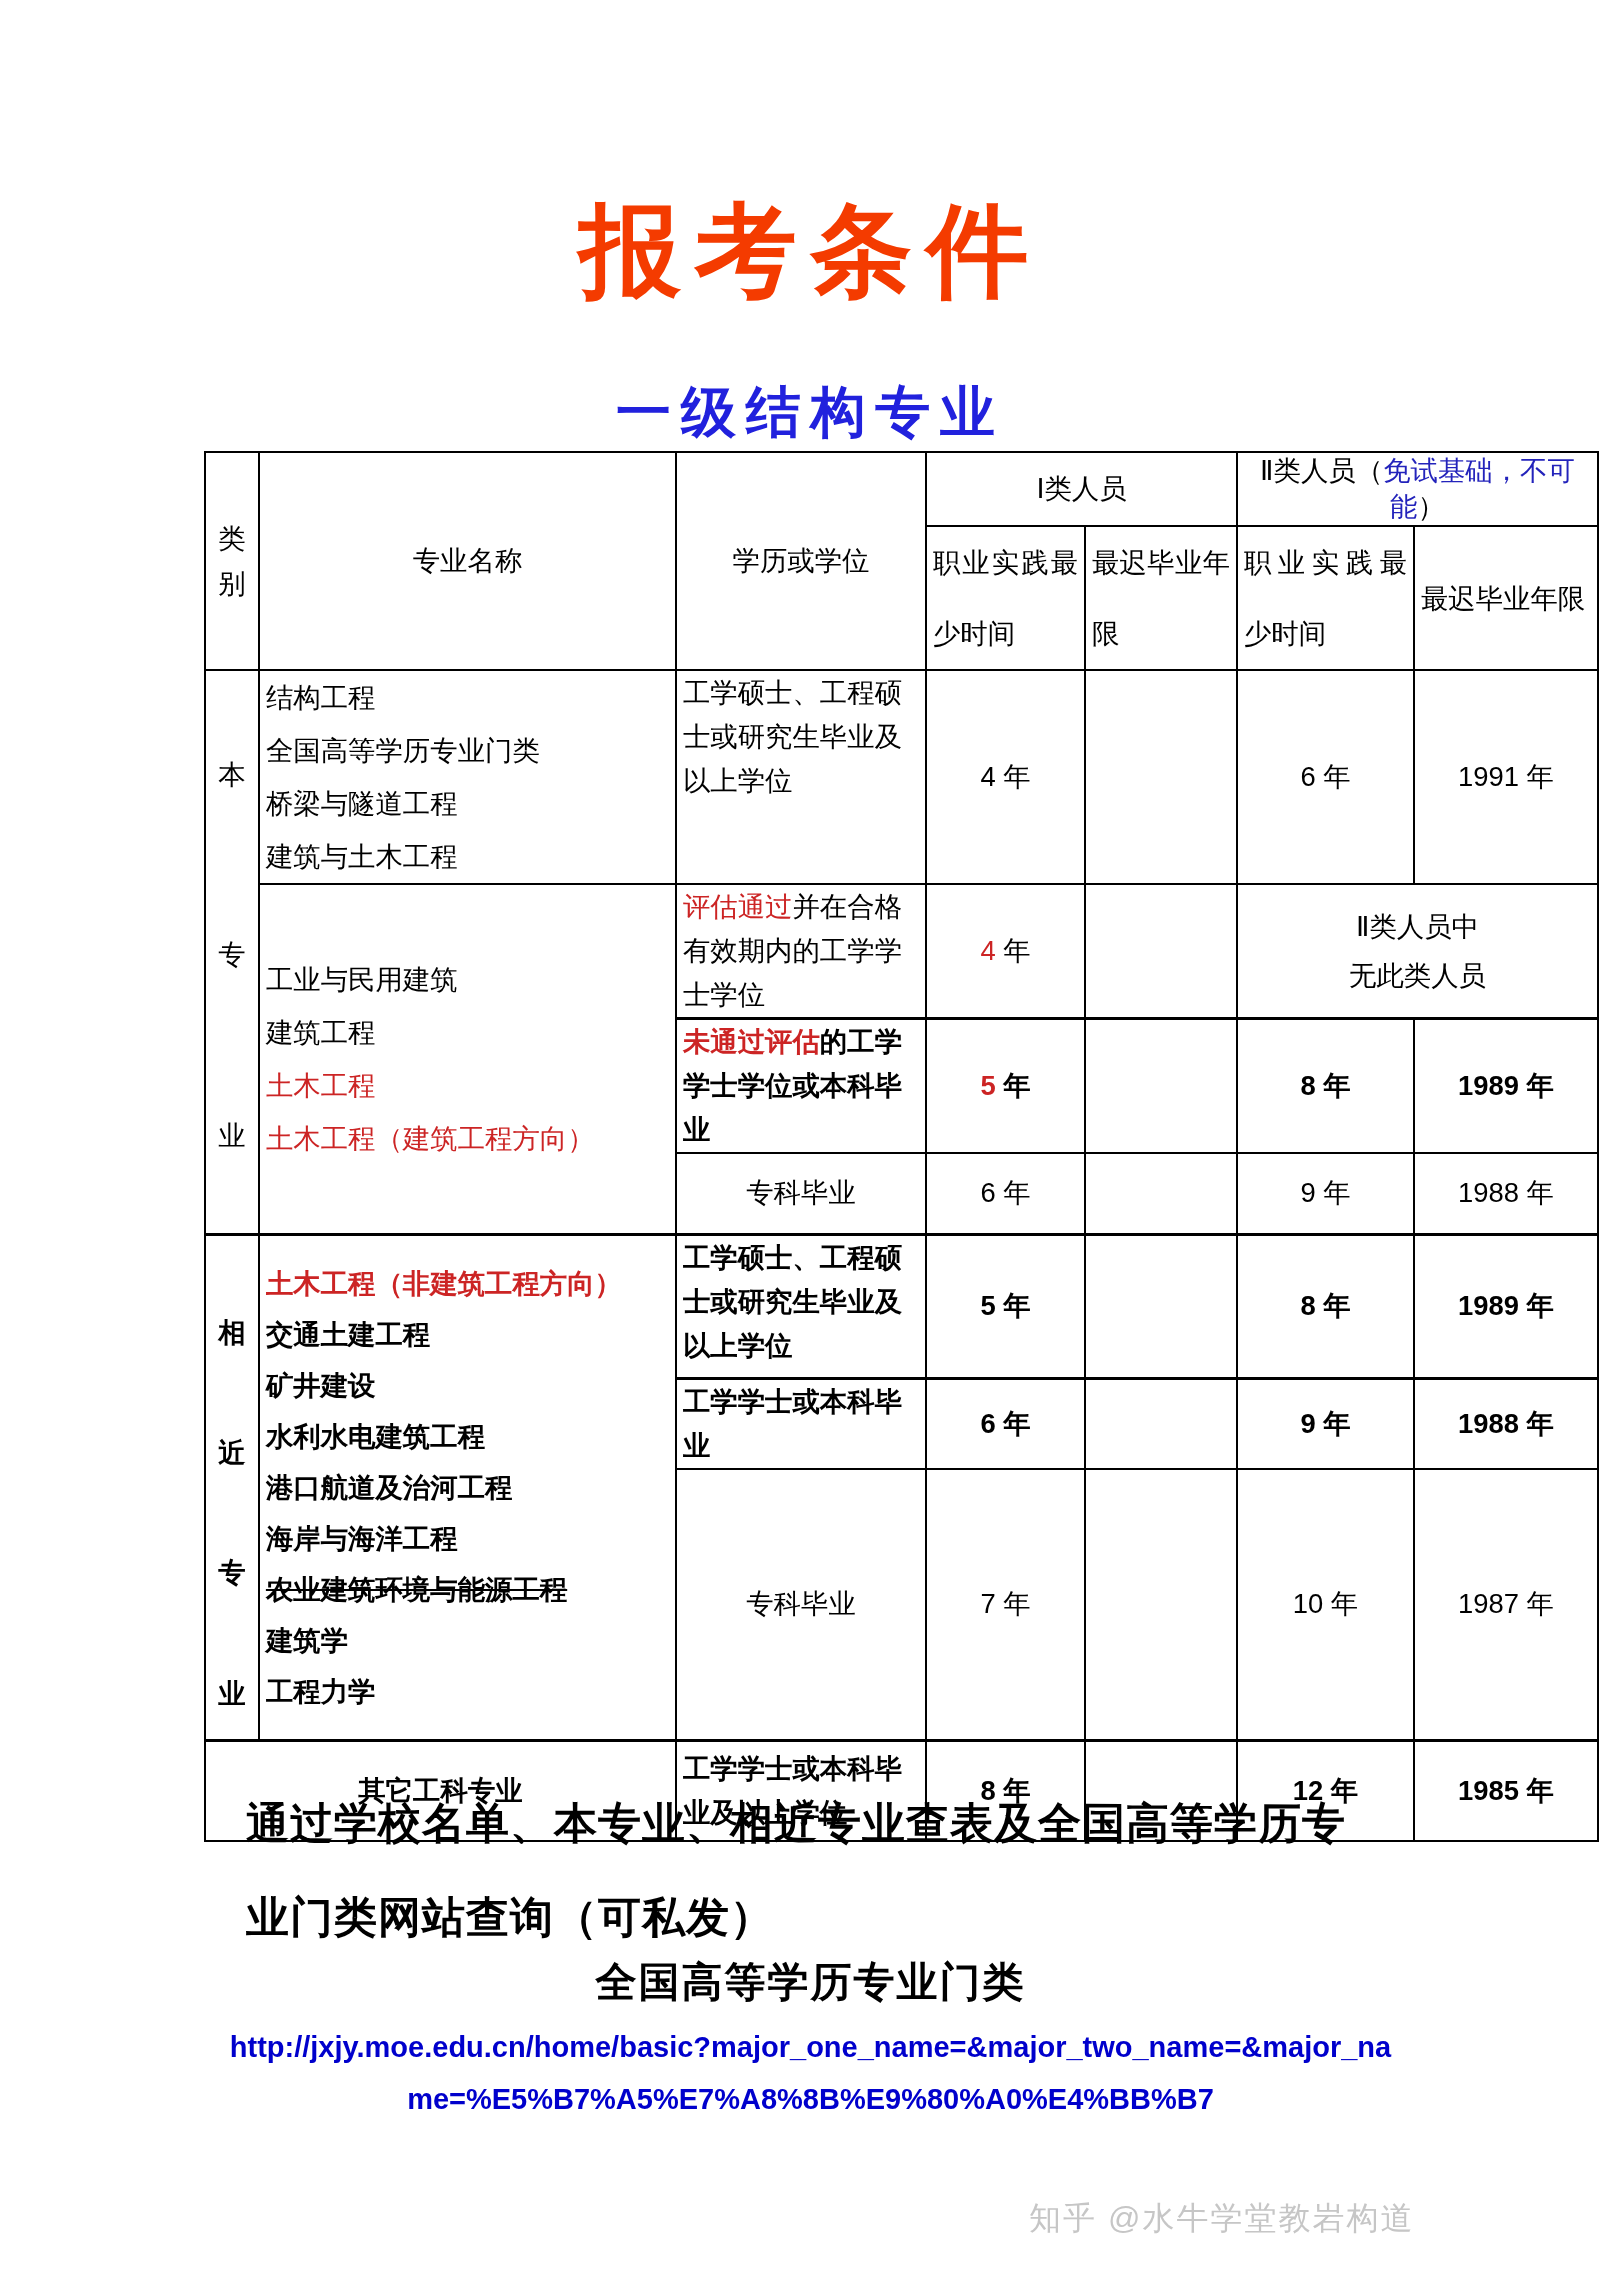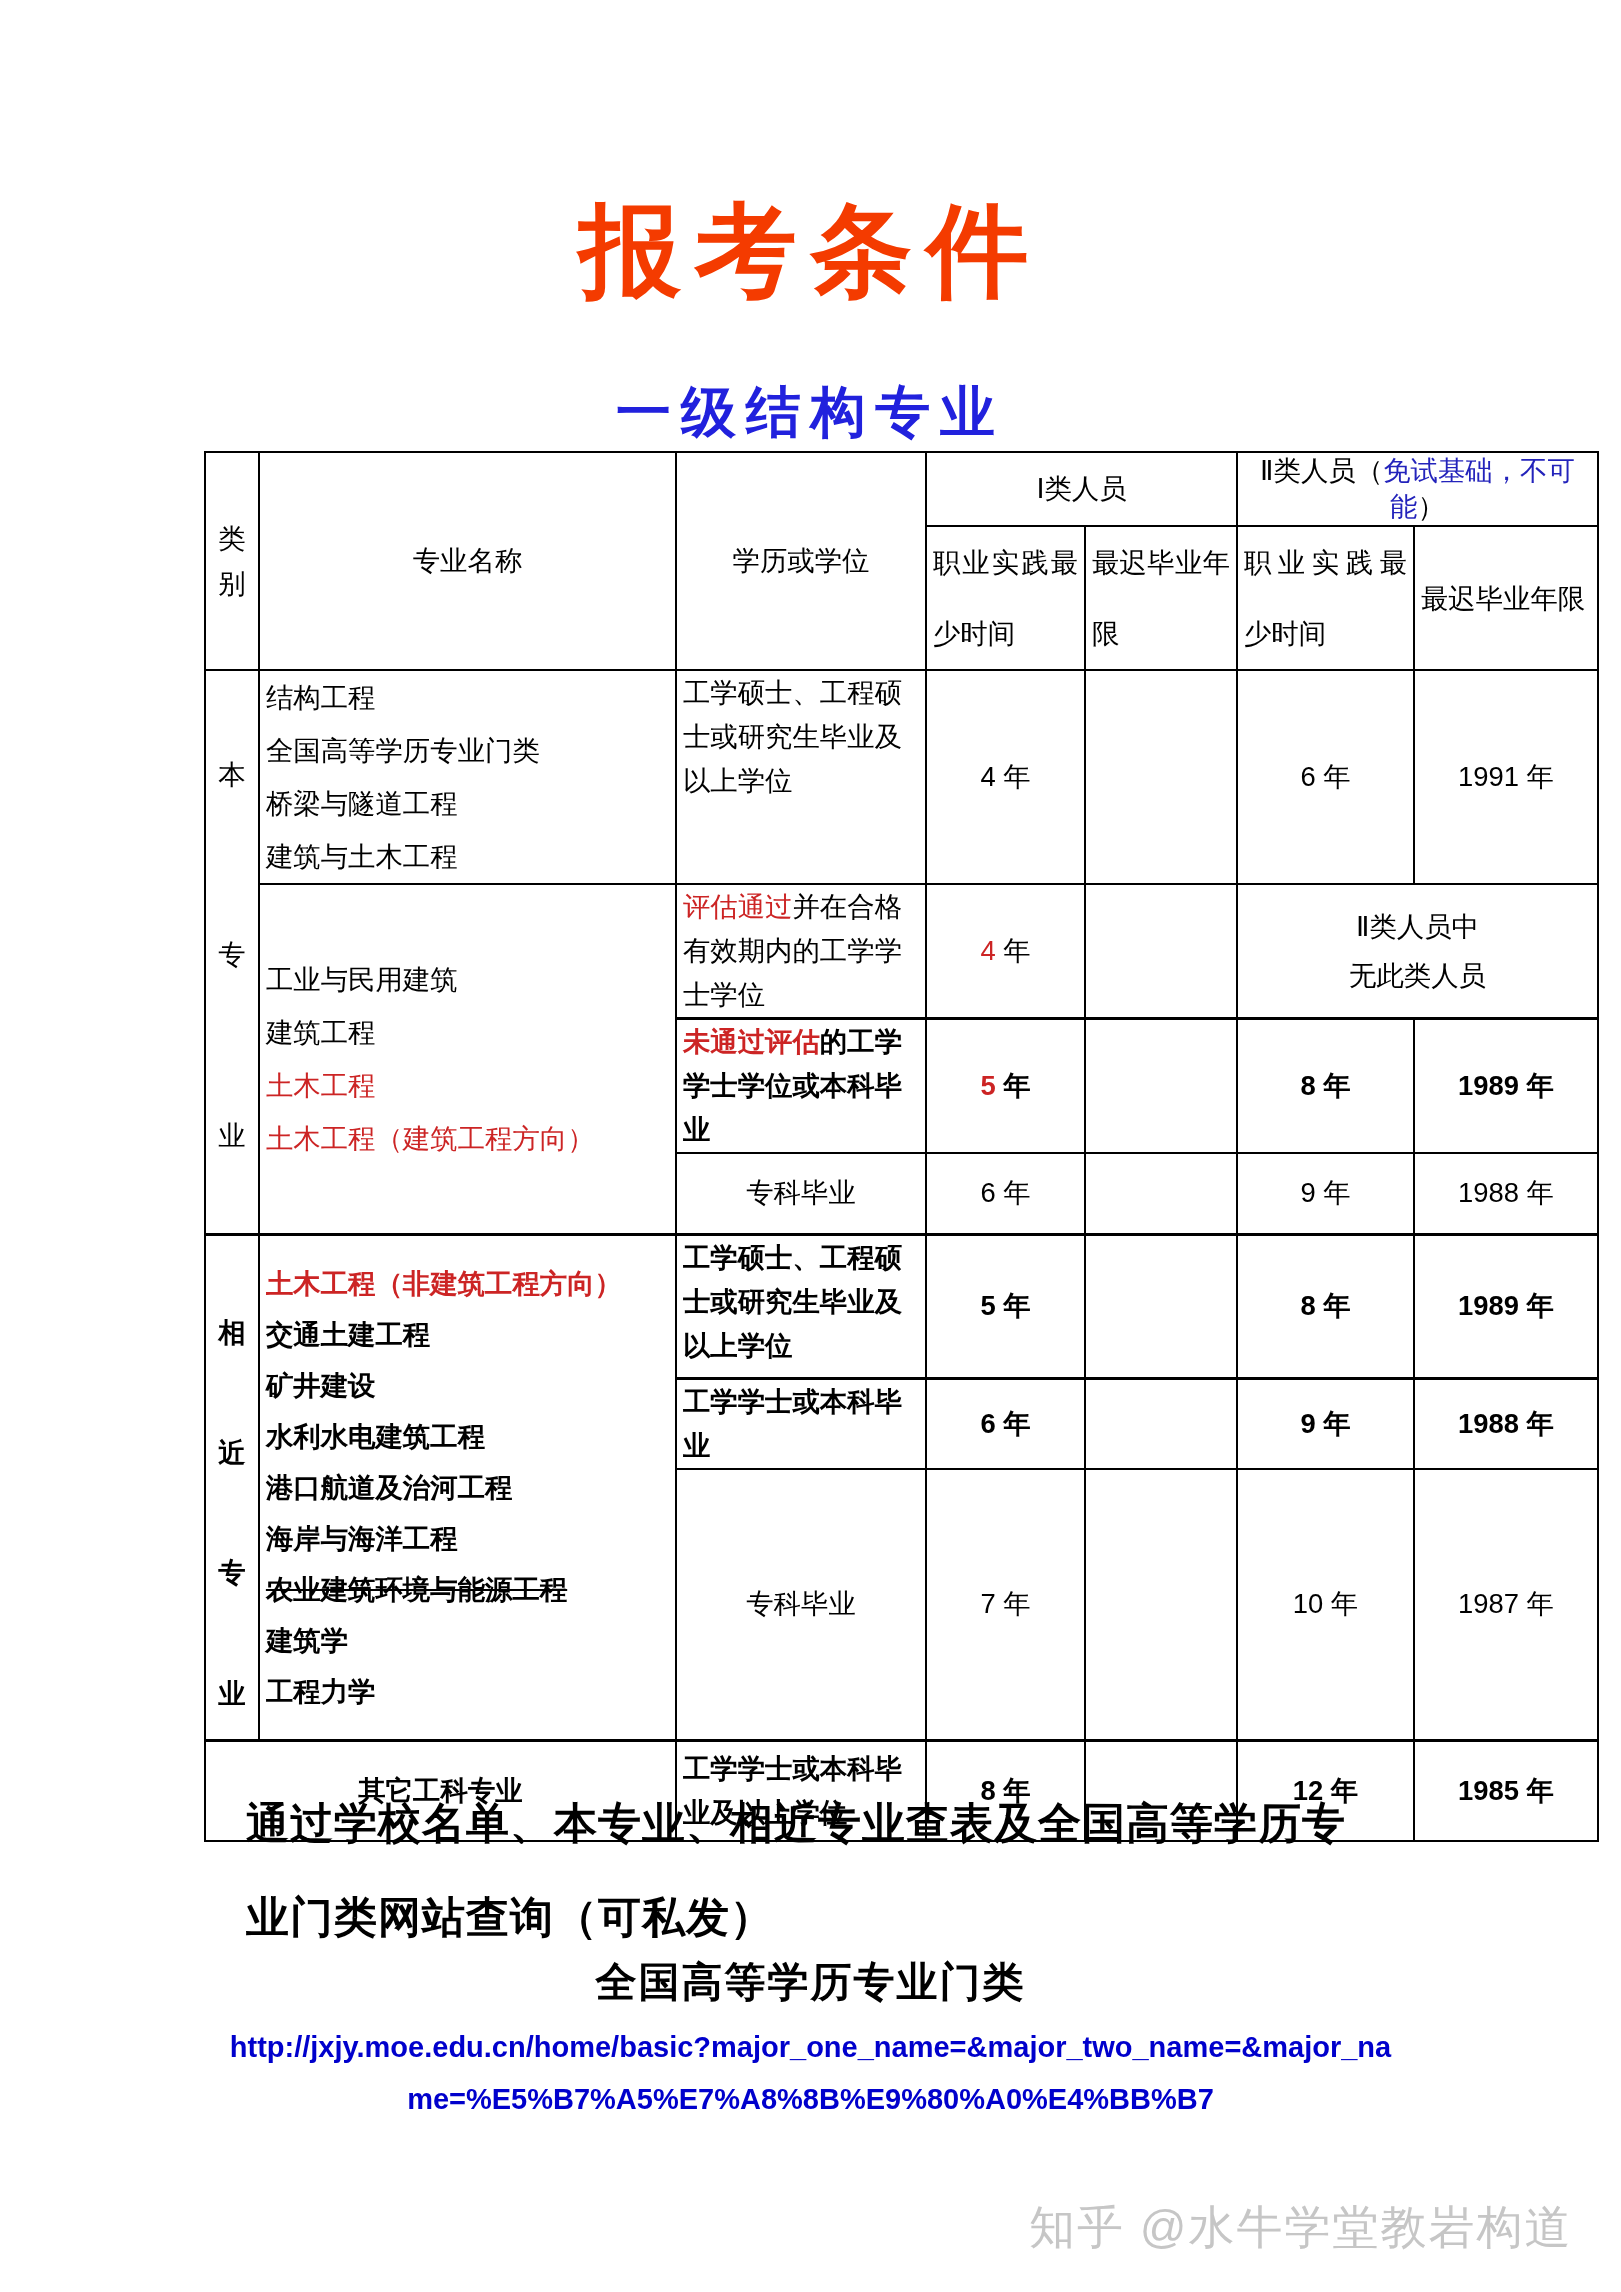--- a/index.html
+++ b/index.html
@@ -65,21 +65,21 @@
     position:absolute;top:1955px;left:0;right:0;margin:0;
     text-align:center;font-size:41px;font-weight:bold;letter-spacing:2px;
   }
   .url{
     position:absolute;top:2021px;left:0;right:0;
     text-align:center;font-size:29px;font-weight:bold;color:#0000cc;
   }
   .url .line{line-height:52px;}
   .watermark{
     position:absolute;left:1029px;top:2197px;
-    font-size:46px;color:#c6c6c6;letter-spacing:2px;white-space:nowrap;
+    font-size:32px;color:#c6c6c6;letter-spacing:2px;white-space:nowrap;
   }
 </style>
 </head>
 <body>
 
 <h1 class="title">报考条件</h1>
 <h2 class="subtitle">一级结构专业</h2>
 
 <table class="req">
   <colgroup>

